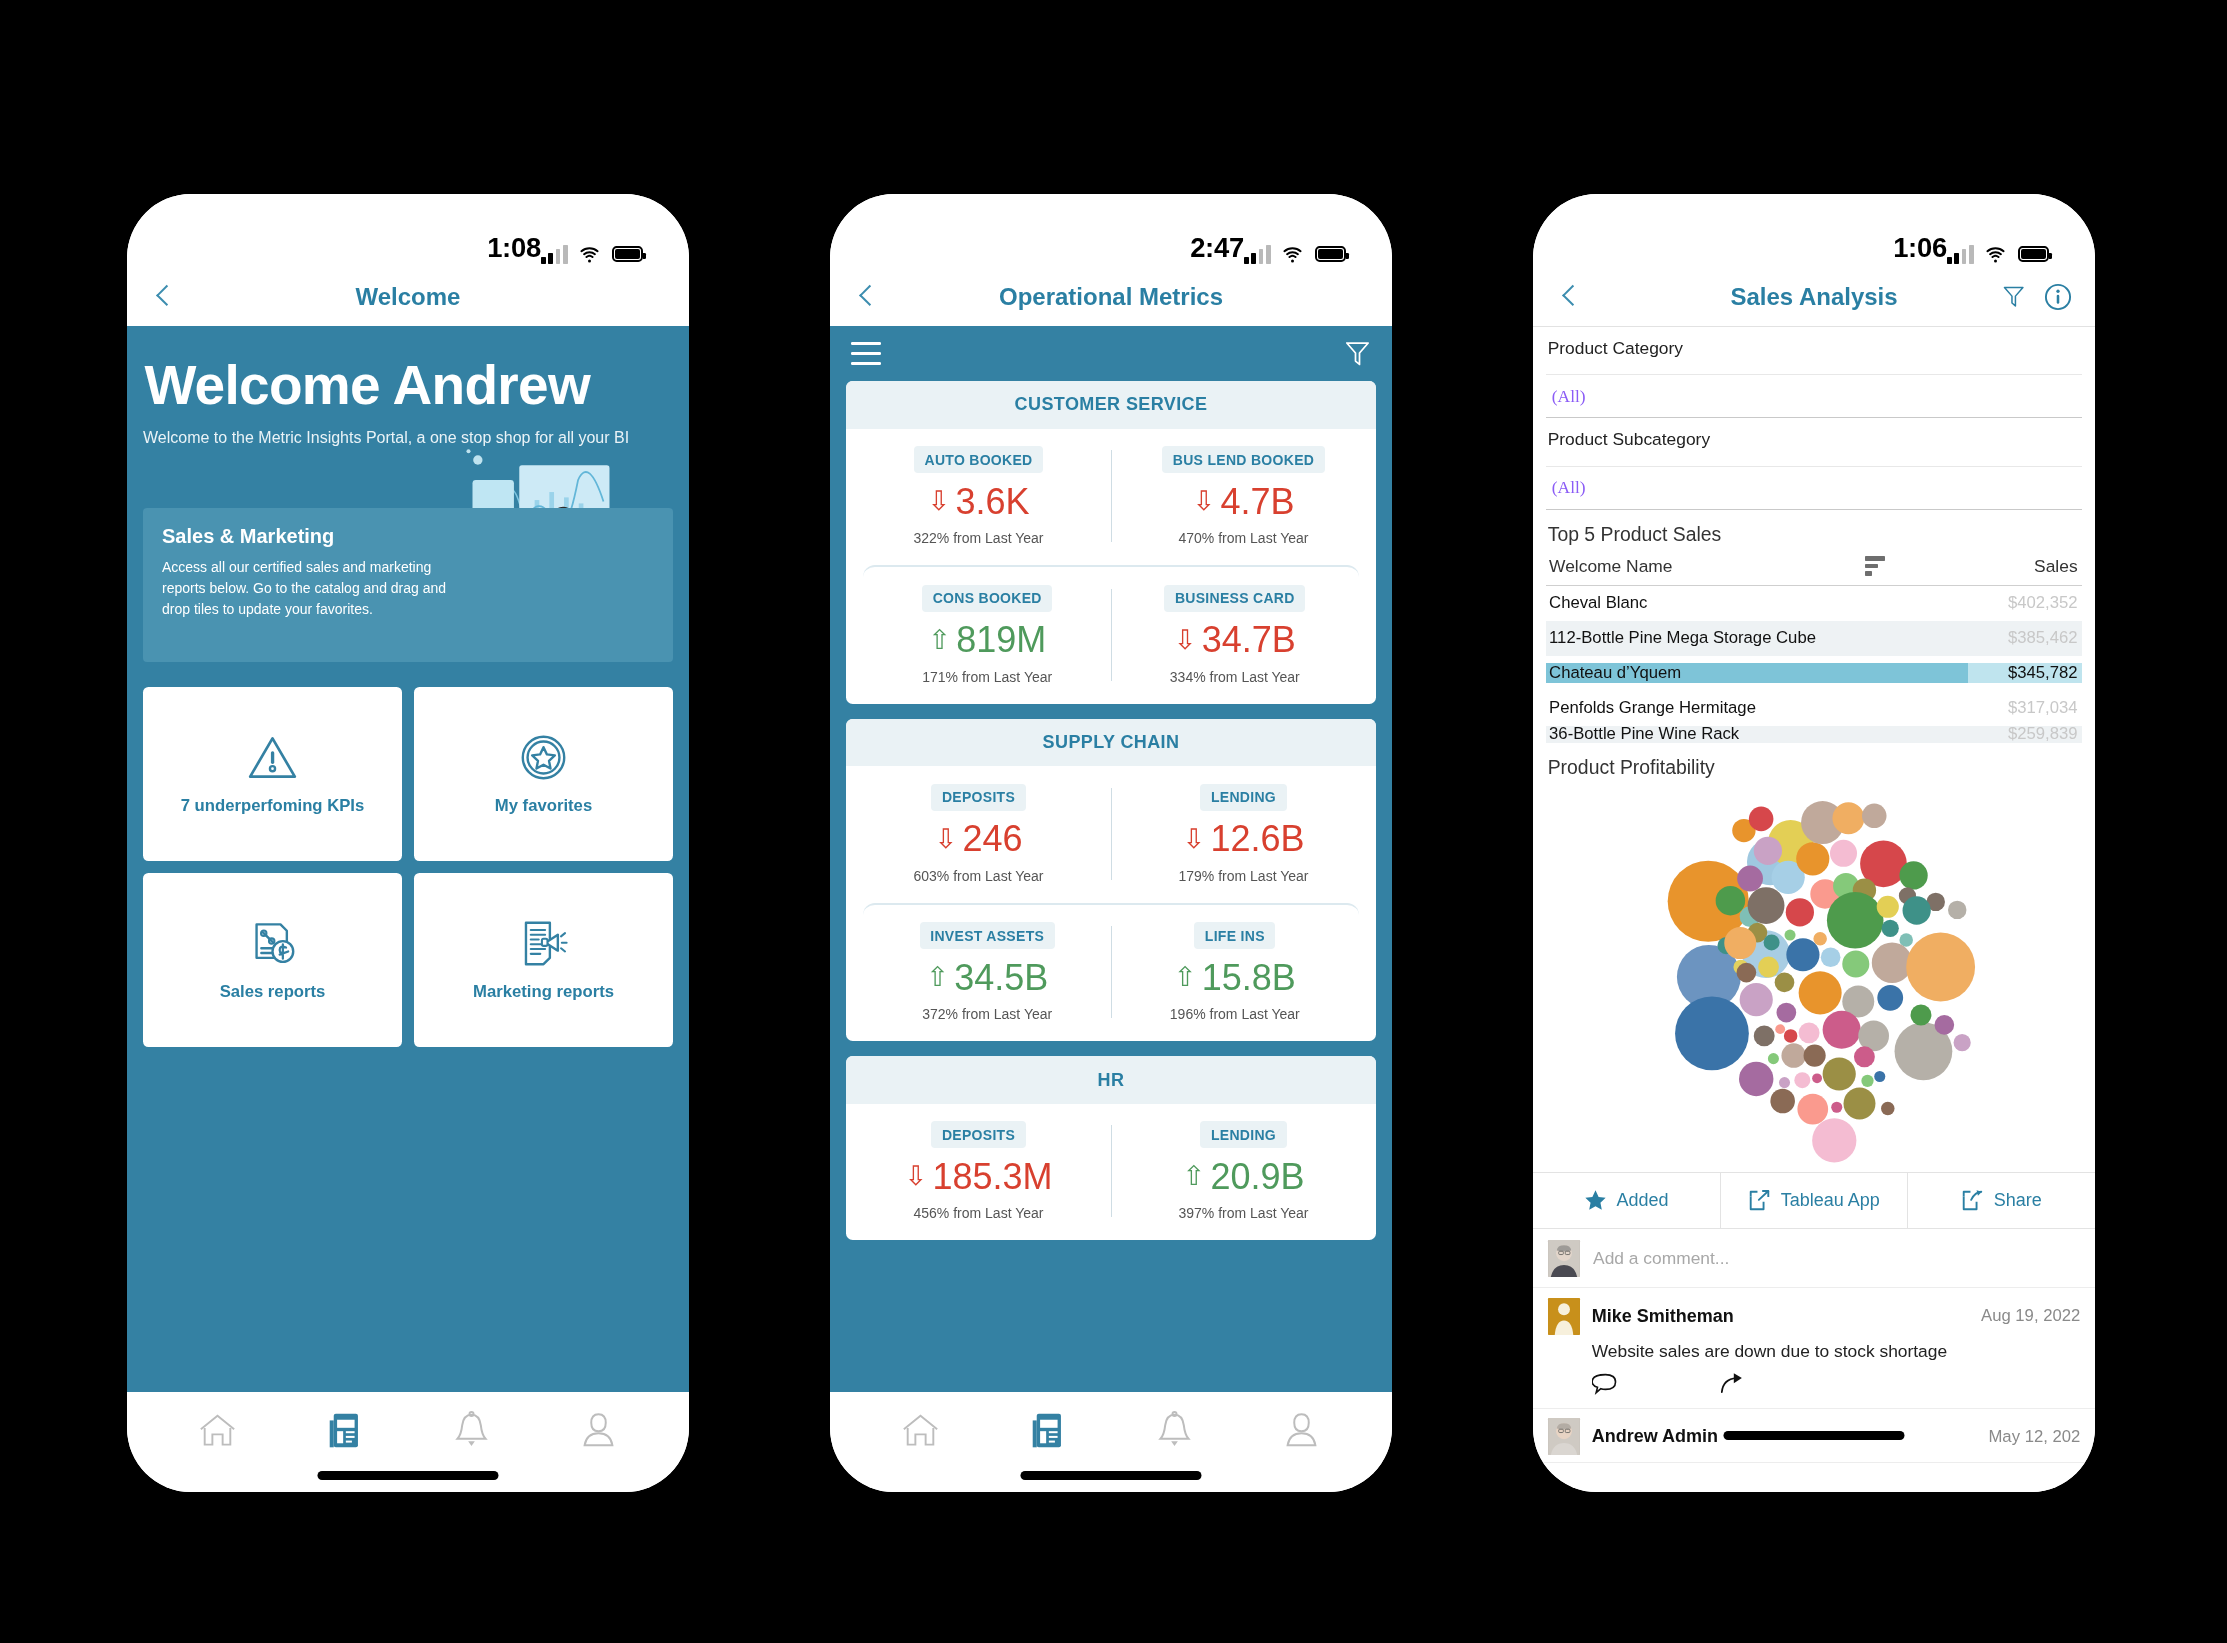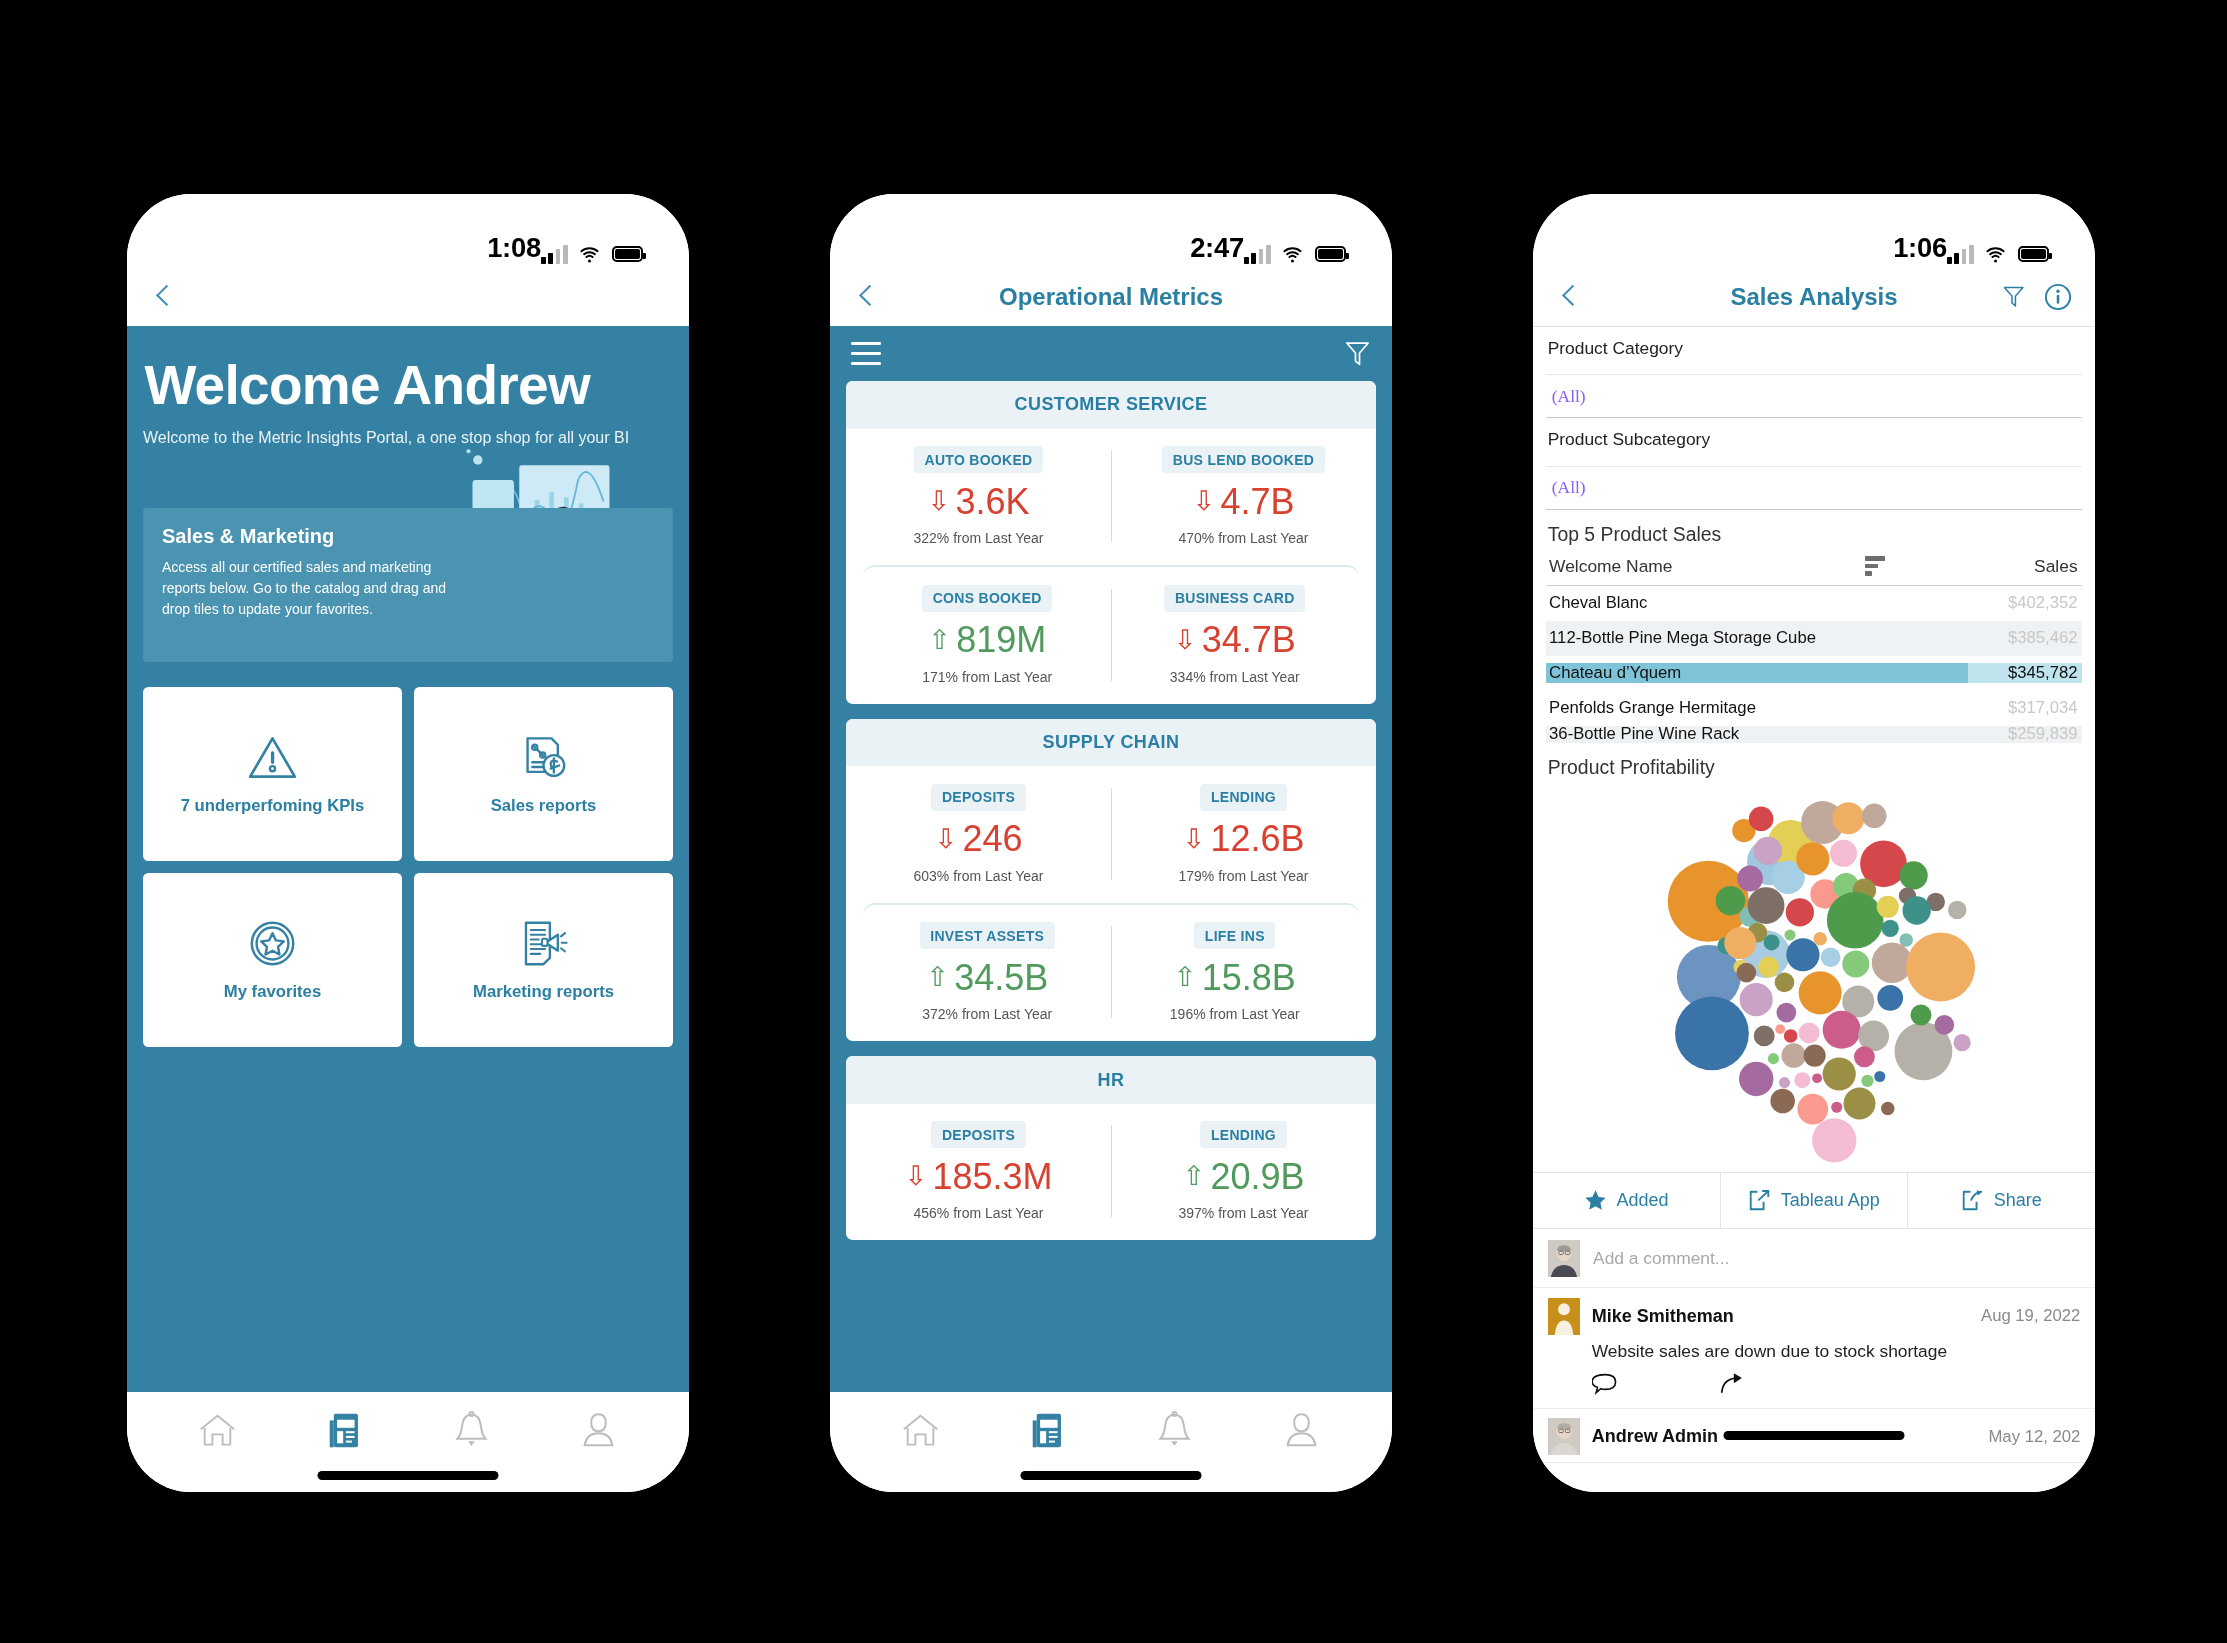--- a/index.html
+++ b/index.html
@@ -184,20 +184,21 @@
             <path d="M8.4 15.6c2.1-1.8 5.1-1.8 7.2 0" stroke="#000" stroke-width="2.4" fill="none" stroke-linecap="round"></path>
           </svg>
           <div class="batt">
               <i></i>
             </div>
         </div>
       </div>
 
       <div class="navbar">
         <div class="nav-back"></div>
+        <div class="nav-title">Welcome</div>
       </div>
 
       <div class="body">
         <div class="hero-title">Welcome Andrew</div>
         <div class="hero-sub">Welcome to the Metric Insights Portal, a one stop shop for all your BI</div>
 
         <svg class="illus" viewBox="0 0 440 330">
           <ellipse cx="80" cy="290" rx="210" ry="48" fill="#4fa0bd" opacity="0.55"></ellipse>
           <circle cx="118" cy="40" r="7" fill="#bfe3ef"></circle>
           <circle cx="104" cy="27" r="3" fill="#bfe3ef"></circle>
@@ -245,37 +246,37 @@
           <div class="tile">
             <svg width="51" height="51" viewBox="0 0 64 64">
               <path d="M32 8 L60 56 H4 Z" fill="none" stroke="#3481a3" stroke-width="3.4" stroke-linejoin="round"></path>
               <rect x="30" y="24" width="4.2" height="16" rx="2" fill="#3481a3"></rect>
               <circle cx="32" cy="46" r="3.2" fill="none" stroke="#3481a3" stroke-width="3"></circle>
             </svg>
             <div class="tile-label">7 underperfoming KPIs</div>
           </div>
           <div class="tile">
             <svg width="51" height="51" viewBox="0 0 64 64">
+              <circle cx="32" cy="32" r="26" fill="none" stroke="#3481a3" stroke-width="3"></circle>
+              <circle cx="32" cy="32" r="20" fill="none" stroke="#3481a3" stroke-width="3"></circle>
+              <path d="M32 19 l4.3 9.1 9.9 1.2 -7.3 6.8 1.9 9.8 -8.8-4.9 -8.8 4.9 1.9-9.8 -7.3-6.8 9.9-1.2z" fill="none" stroke="#3481a3" stroke-width="3" stroke-linejoin="round"></path>
+            </svg>
+            <div class="tile-label">My favorites</div>
+          </div>
+          <div class="tile">
+            <svg width="51" height="51" viewBox="0 0 64 64">
               <path d="M12 8 h30 l8 8 v34 h-38z" fill="none" stroke="#3481a3" stroke-width="3" stroke-linejoin="round"></path>
               <path d="M20 18 l12 12" stroke="#3481a3" stroke-width="3" stroke-linecap="round"></path>
               <circle cx="21" cy="19" r="3.4" fill="none" stroke="#3481a3" stroke-width="2.6"></circle>
               <circle cx="31" cy="29" r="3.4" fill="none" stroke="#3481a3" stroke-width="2.6"></circle>
               <path d="M18 38 h18 M18 44 h14" stroke="#3481a3" stroke-width="3" stroke-linecap="round"></path>
               <circle cx="45" cy="42" r="13" fill="#fff" stroke="#3481a3" stroke-width="3"></circle>
               <path d="M45 33 v18 M49 37 q-8 -3 -8 3 t8 3 t-8 3" fill="none" stroke="#3481a3" stroke-width="2.8" stroke-linecap="round"></path>
             </svg>
             <div class="tile-label">Sales reports</div>
-          </div>
-          <div class="tile">
-            <svg width="51" height="51" viewBox="0 0 64 64">
-              <circle cx="32" cy="32" r="26" fill="none" stroke="#3481a3" stroke-width="3"></circle>
-              <circle cx="32" cy="32" r="20" fill="none" stroke="#3481a3" stroke-width="3"></circle>
-              <path d="M32 19 l4.3 9.1 9.9 1.2 -7.3 6.8 1.9 9.8 -8.8-4.9 -8.8 4.9 1.9-9.8 -7.3-6.8 9.9-1.2z" fill="none" stroke="#3481a3" stroke-width="3" stroke-linejoin="round"></path>
-            </svg>
-            <div class="tile-label">My favorites</div>
           </div>
           <div class="tile">
             <svg width="51" height="51" viewBox="0 0 64 64">
               <path d="M10 6 h30 v44 l-8 8 h-22z" fill="none" stroke="#3481a3" stroke-width="3" stroke-linejoin="round"></path>
               <g stroke="#3481a3" stroke-width="2.6" stroke-linecap="round">
                 <path d="M16 15 h18"></path>
                   <path d="M16 21 h18"></path>
                   <path d="M16 27 h10"></path>
                   <path d="M16 33 h14"></path>
                 <path d="M16 39 h18"></path>

